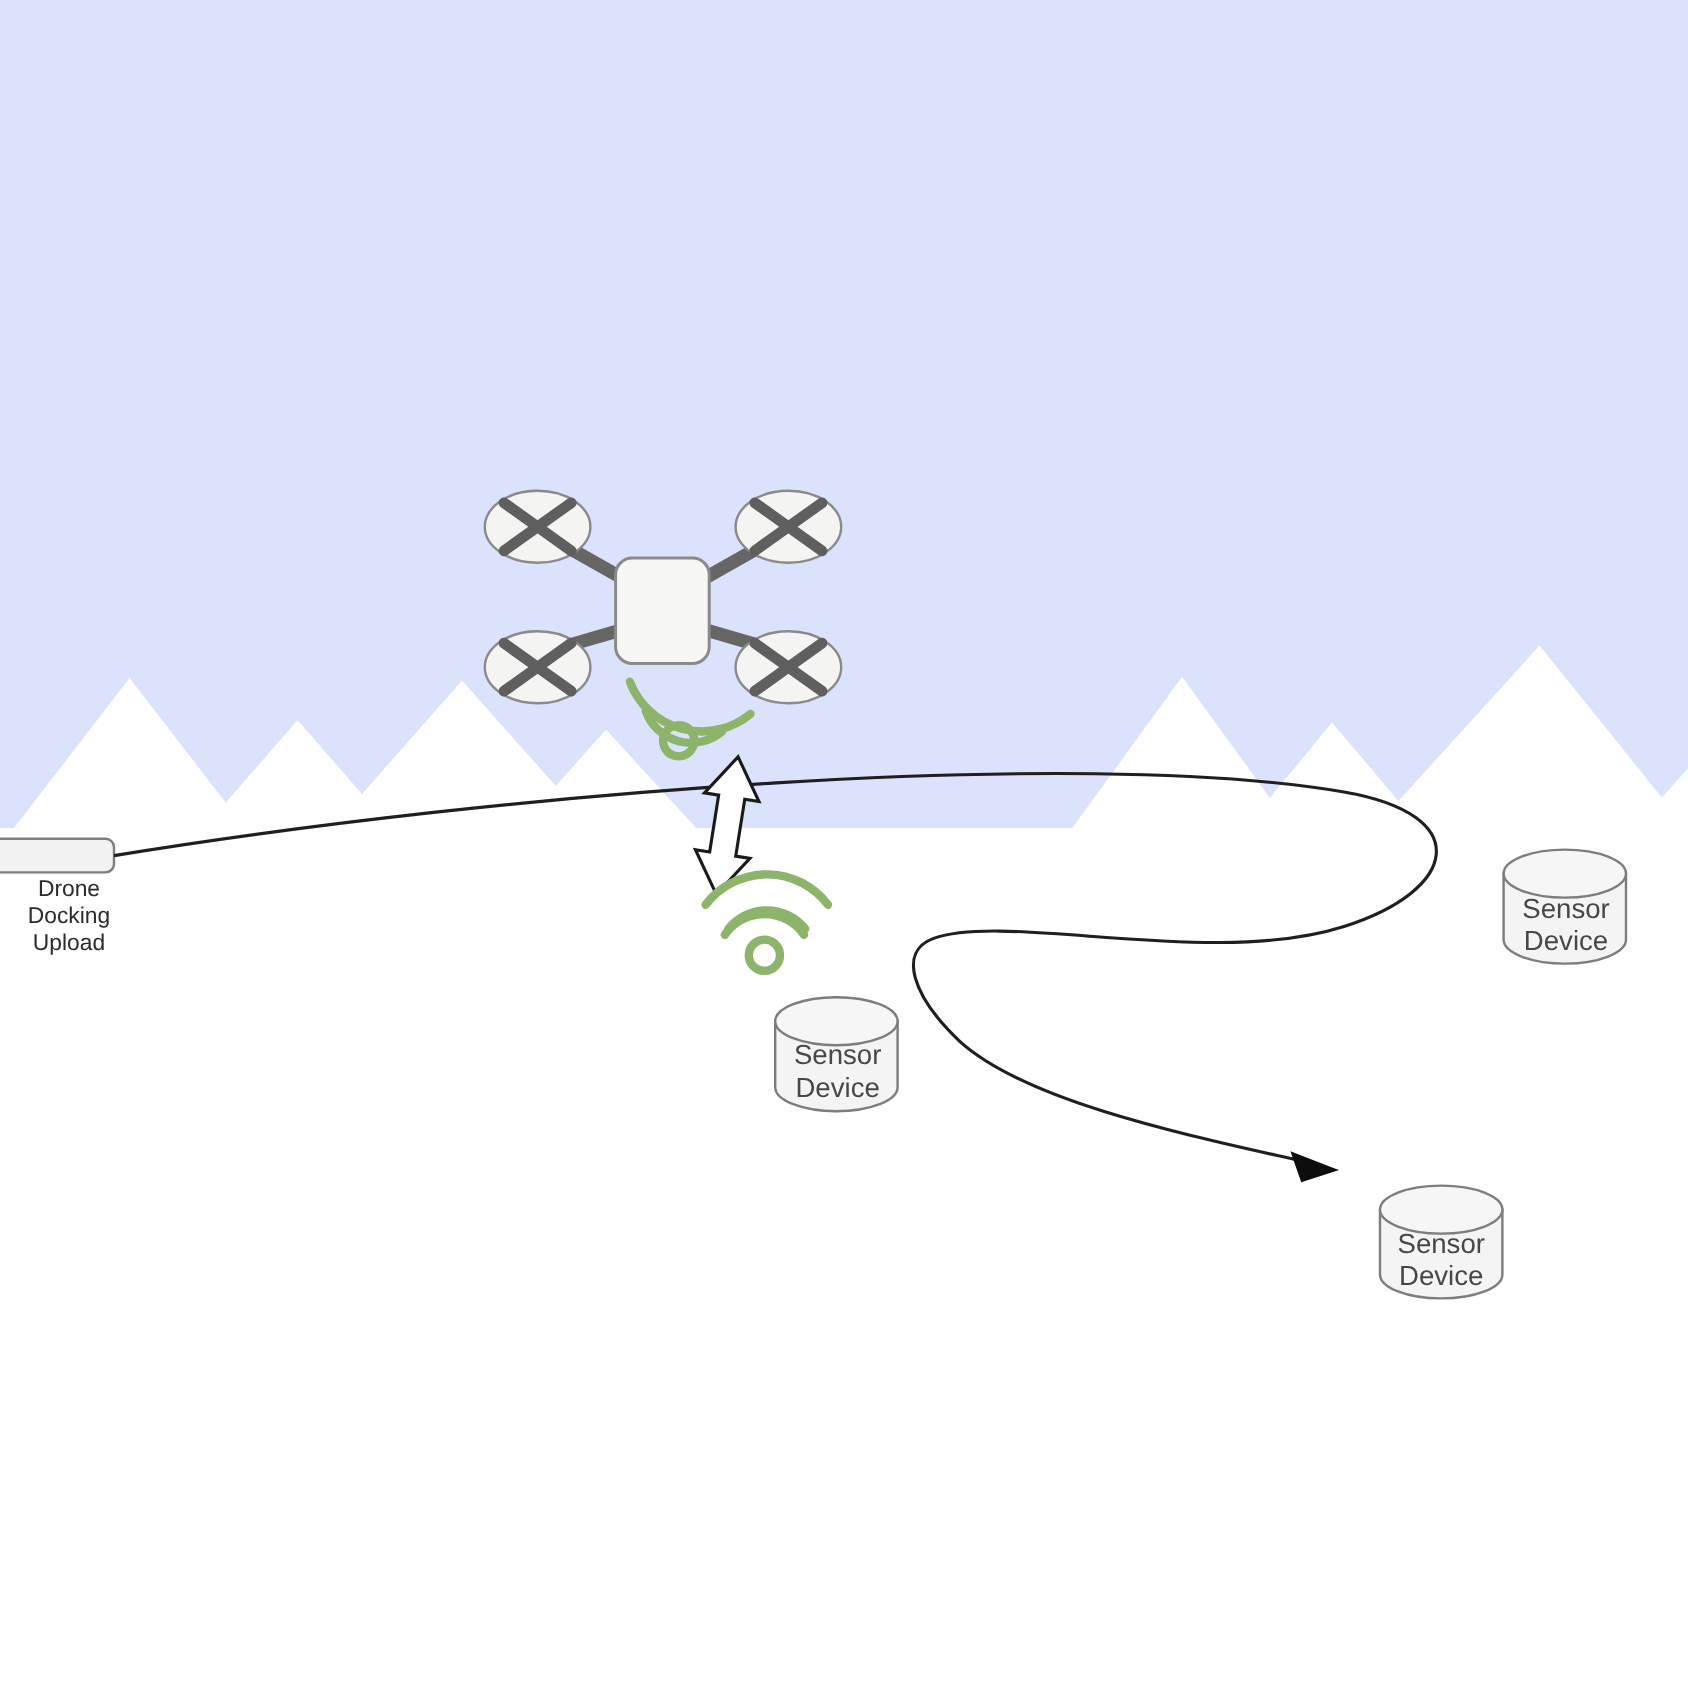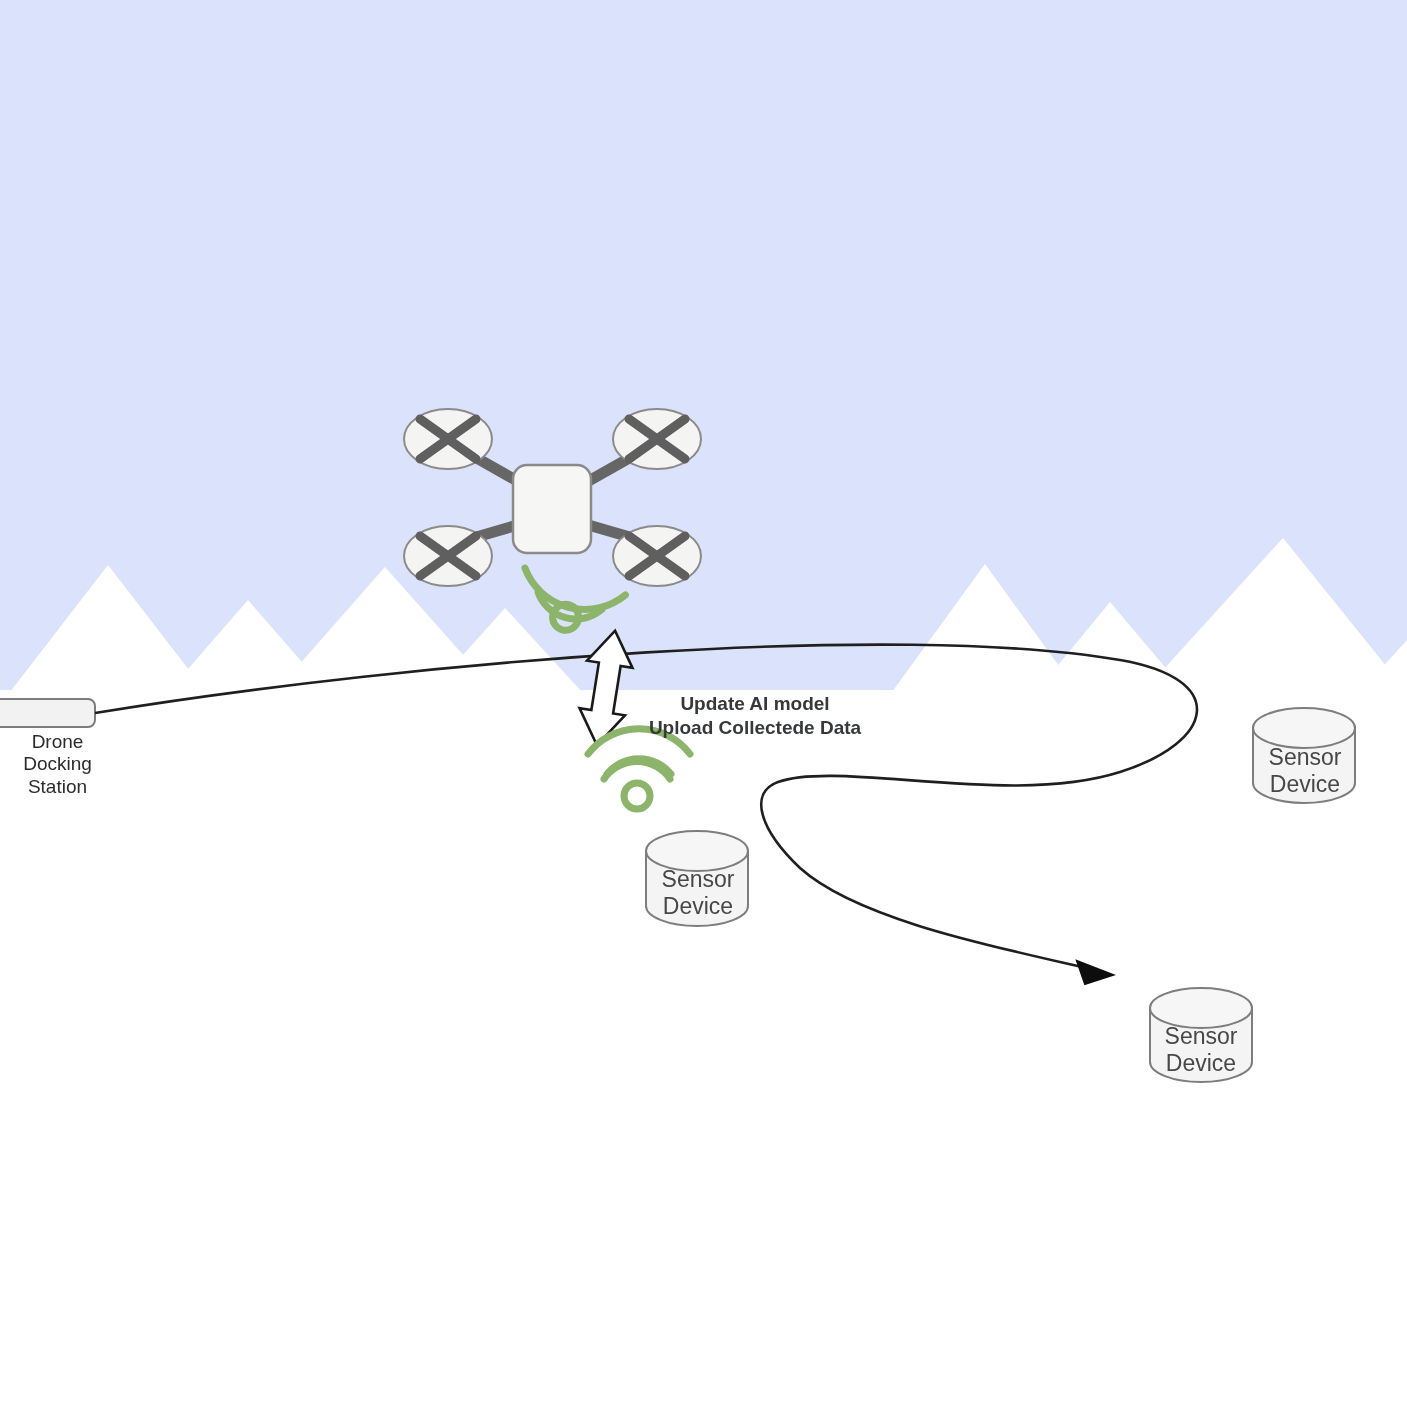--- a/index.html
+++ b/index.html
@@ -162,24 +162,22 @@
 
     <g>
       <path d="M 1150 1008 L 1150 1062 A 51 20 0 0 0 1252 1062 L 1252 1008 Z" fill="#f4f4f4" stroke="#7d7d7d" stroke-width="2"></path>
       <ellipse cx="1201" cy="1008" rx="51" ry="20" fill="#f6f6f6" stroke="#7d7d7d" stroke-width="2"></ellipse>
     </g>
 
   </svg>
 
   <div class="lbl lbl-dock">Drone
 Docking
-Station</div>
+Upload</div>
 
-  <div class="lbl lbl-annot">Update AI model
-Upload Collectede Data</div>
 
   <div class="lbl lbl-sensor lbl-sensor-1">Sensor
 Device</div>
 
   <div class="lbl lbl-sensor lbl-sensor-2">Sensor
 Device</div>
 
   <div class="lbl lbl-sensor lbl-sensor-3">Sensor
 Device</div>
 

